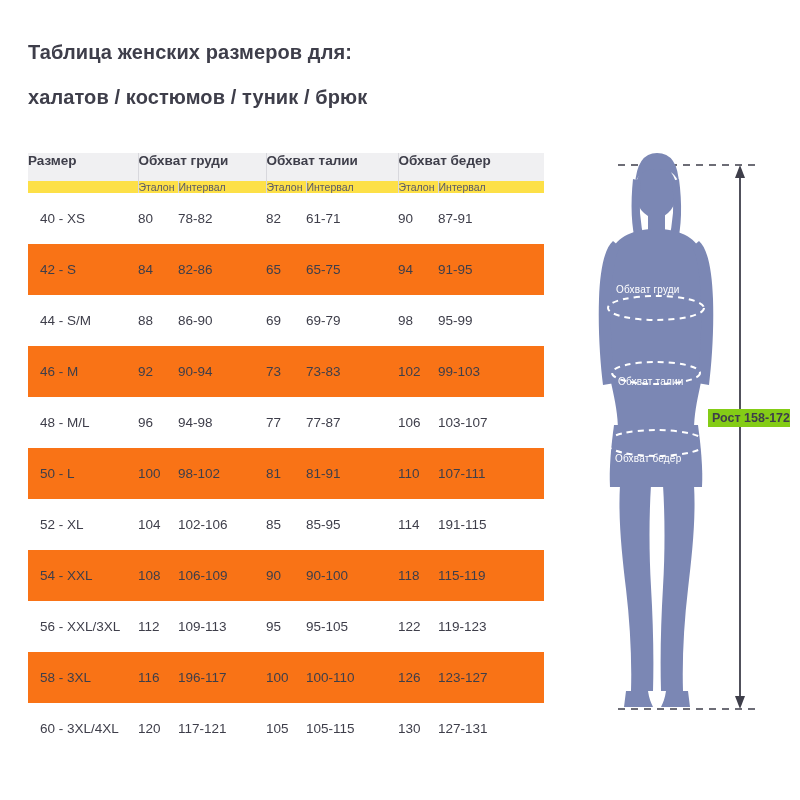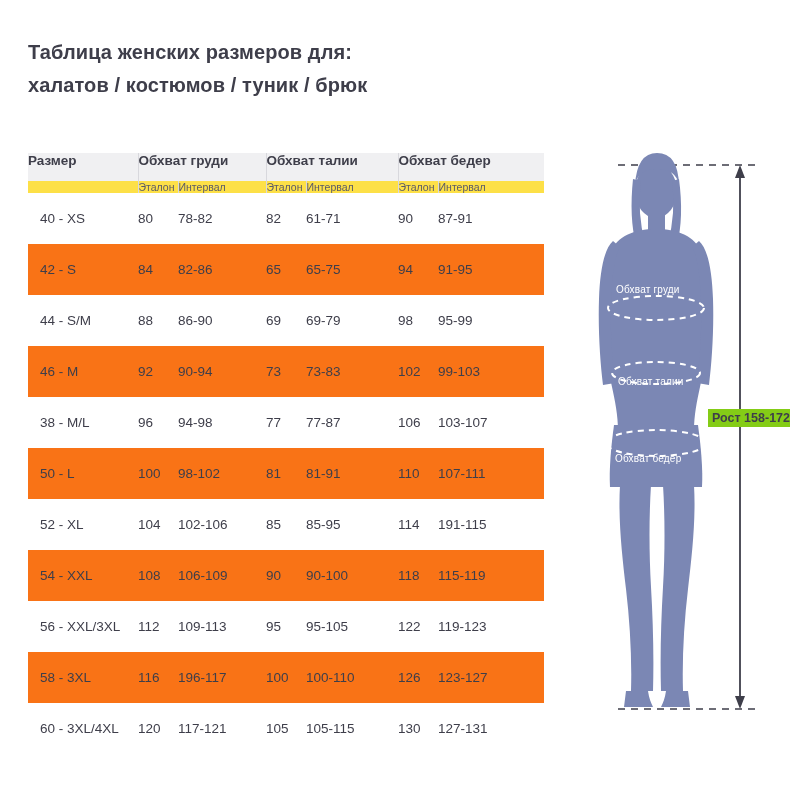--- a/index.html
+++ b/index.html
@@ -26,21 +26,21 @@
     width: 540px;
   }
   .title-line {
     font-size: 20px;
     font-weight: bold;
     color: #3e3e4a;
     letter-spacing: 0.1px;
     line-height: 1.45;
   }
   .title-line.second {
-    margin-top: 4px;
+    margin-top: 16px;
   }
 
   
   .table-wrap {
     position: absolute;
     left: 28px;
     top: 133px;
     width: 516px;
     margin-top: 20px;
   }
@@ -196,21 +196,21 @@
           <tr class="alt">
             <td class="firstcol">46 - M</td>
             <td>92</td>
             <td>90-94</td>
             <td>73</td>
             <td>73-83</td>
             <td>102</td>
             <td>99-103</td>
           </tr>
           <tr>
-            <td class="firstcol">38 - M/L</td>
+            <td class="firstcol">48 - M/L</td>
             <td>96</td>
             <td>94-98</td>
             <td>77</td>
             <td>77-87</td>
             <td>106</td>
             <td>103-107</td>
           </tr>
           <tr class="alt">
             <td class="firstcol">50 - L</td>
             <td>100</td>

